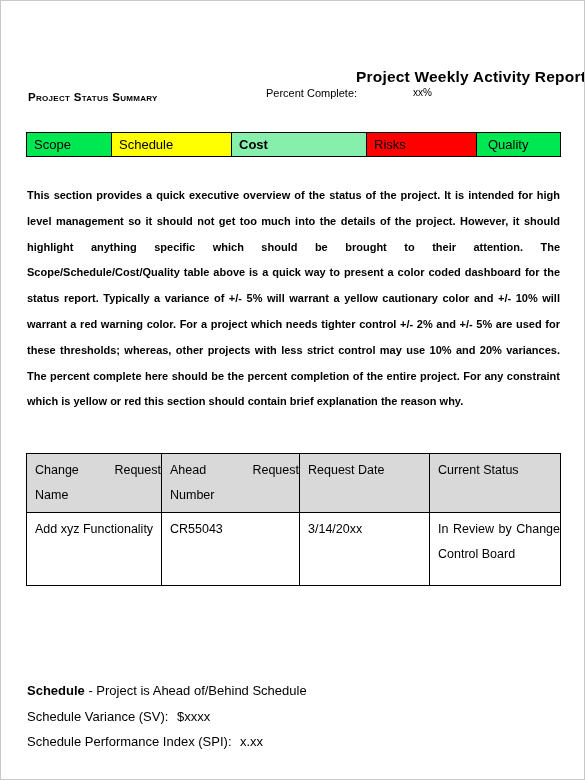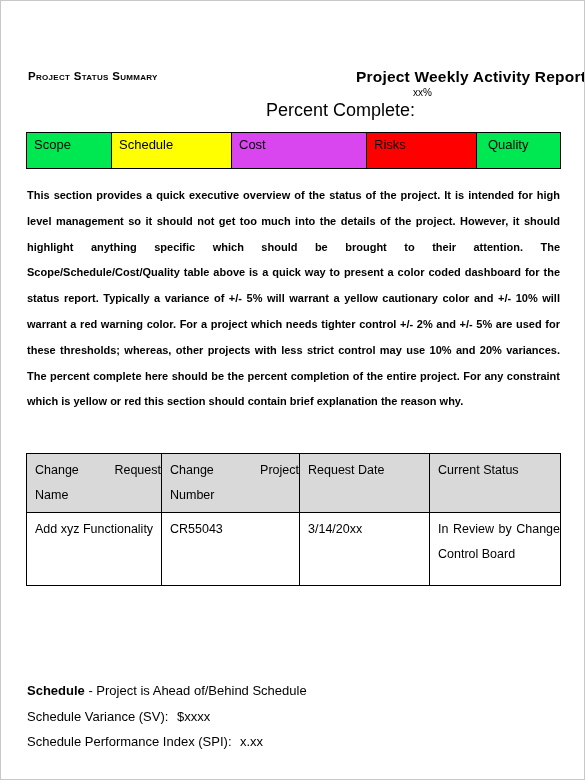--- a/index.html
+++ b/index.html
@@ -26,48 +26,47 @@
     left: 0;
     width: 585px;
     text-align: right;
     font-size: 15.5px;
     font-weight: bold;
     letter-spacing: 0.2px;
     margin-top: 36px;
   }
   .section-heading {
     position: absolute;
-    top: 69px;
+    top: 90px;
     left: 27px;
     font-size: 11.5px;
     font-weight: bold;
     font-variant: small-caps;
     letter-spacing: 0.3px;
   }
   .pct-label {
     position: absolute;
     top: 86px;
     left: 265px;
-    font-size: 18px;
-    margin-top: 13px;
+    font-size: 11px;
   }
   .pct-value {
     position: absolute;
     top: 86px;
     left: 412px;
     font-size: 10px;
   }
 
   
   .status-bar {
     position: absolute;
     top: 131px;
     left: 25px;
     width: 535px;
-    height: 37px;
+    height: 25px;
     display: flex;
     border: 1px solid #000000;
     box-sizing: border-box;
   }
   .status-cell {
     border-right: 1px solid #000000;
     box-sizing: border-box;
     font-size: 13px;
     line-height: 23px;
     padding-left: 7px;
@@ -161,21 +160,21 @@
   <div class="pct-label">Percent Complete:</div>
   <div class="pct-value">xx%</div>
 
   <div class="status-bar">
     <div class="status-cell" style="background: rgb(0, 232, 81); width: 85px; flex: 0 0 auto;">
       <span>Scope</span>
     </div>
     <div class="status-cell" style="background: rgb(255, 255, 0); width: 120px; flex: 0 0 auto;">
       <span>Schedule</span>
     </div>
-    <div class="status-cell" style="background: #d946ef; width: 135px; flex: 0 0 auto;">
+    <div class="status-cell" style="background: #86efac; width: 135px; flex: 0 0 auto; font-weight: bold;">
       <span>Cost</span>
     </div>
     <div class="status-cell" style="background: rgb(255, 0, 0); width: 110px; flex: 0 0 auto;">
       <span>Risks</span>
     </div>
     <div class="status-cell" style="background: rgb(0, 232, 81); width: 84px; flex: 1 1 auto;">
       <span>Quality</span>
     </div>
   </div>
 
@@ -187,21 +186,21 @@
         <col class="col-2">
         <col class="col-3">
         <col class="col-4">
     </colgroup>
     <thead>
       <tr>
         <th>
           <span class="cell-inner">Change Request Name</span>
         </th>
         <th>
-          <span class="cell-inner">Change Project Number</span>
+          <span class="cell-inner">Ahead Request Number</span>
         </th>
         <th>
           <span class="cell-inner">Request Date</span>
         </th>
         <th>
           <span class="cell-inner">Current Status</span>
         </th>
       </tr>
     </thead>
     <tbody>

